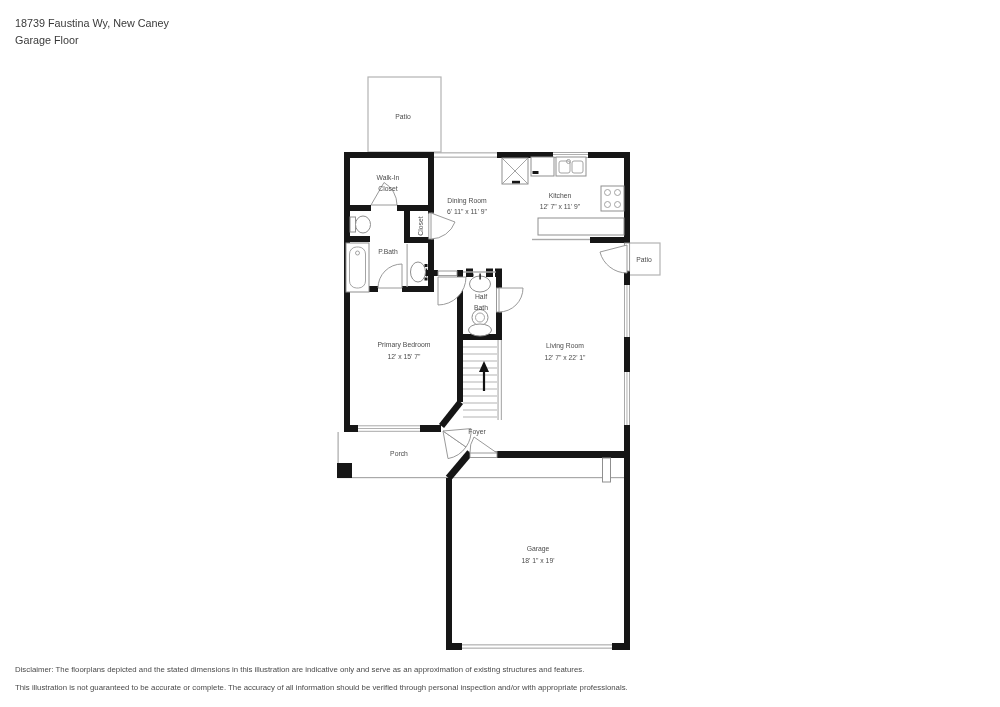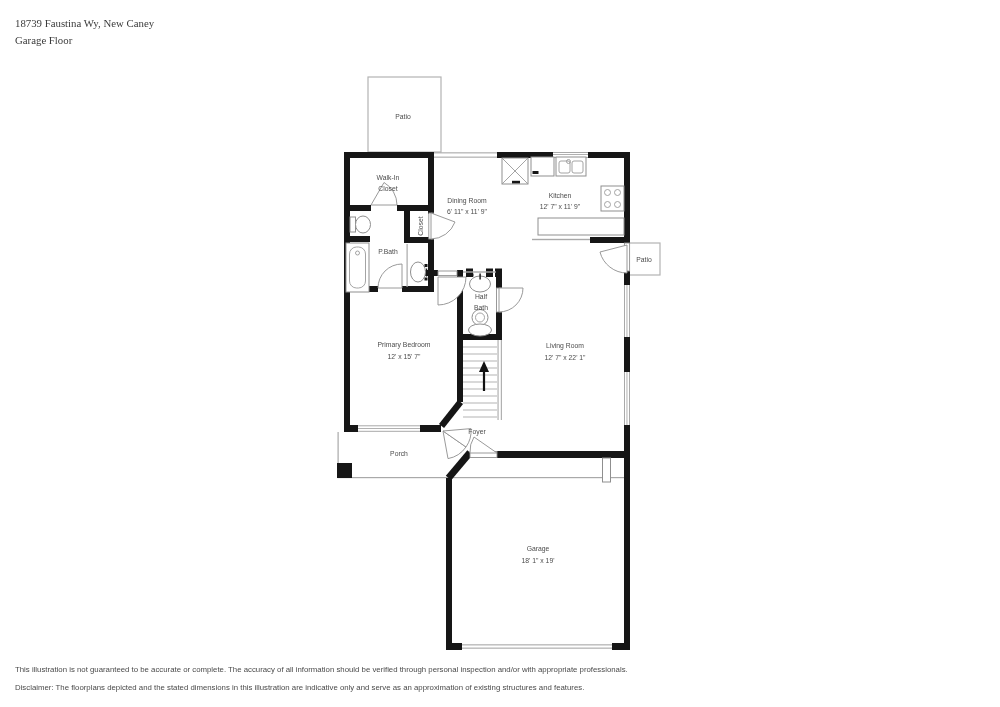--- a/index.html
+++ b/index.html
@@ -1,18 +1,18 @@
 <!DOCTYPE html>
 <html><head>
 <meta charset="utf-8">
 <style>
   html,body{margin:0;padding:0;background:#fff;}
   .page{position:relative;width:1000px;height:707px;background:#fff;overflow:hidden;
         font-family:"Liberation Sans",sans-serif;}
-  .hdr{position:absolute;left:15px;top:15px;font-size:10.8px;line-height:17.3px;color:#3a3a3a;font-family:Liberation Serif, serif;}
+  .hdr{position:absolute;left:15px;top:15px;font-size:10.8px;line-height:17.3px;color:#3a3a3a;}
   .ftr{position:absolute;left:15px;top:661px;font-size:7.8px;line-height:17.8px;color:#4a4a4a;}
   svg{position:absolute;left:0;top:0;}
   .wall{fill:#161616;}
   .wline{stroke:#161616;}
   .thin{fill:#a9a9a9;}
   .outline{fill:none;stroke:#b3b3b3;stroke-width:1.2;}
   .door{fill:#fff;stroke:#8f8f8f;stroke-width:0.9;}
   .fix{fill:#fff;stroke:#8f8f8f;stroke-width:1;}
   .fix2{fill:none;stroke:#9a9a9a;stroke-width:0.9;}
   .lbl{font:6.8px "Liberation Sans",sans-serif;fill:#4c4c4c;text-anchor:middle;}
@@ -232,17 +232,17 @@
       <text class="lbl" x="565" y="348">Living Room</text>
       <text class="lbl" x="565" y="360">12' 7" x 22' 1"</text>
       <text class="lbl" x="477" y="434">Foyer</text>
       <text class="lbl" x="399" y="456">Porch</text>
       <text class="lbl" x="538" y="551">Garage</text>
       <text class="lbl" x="538" y="563">18' 1" x 19'</text>
     </g>
   </svg>
 
   <div class="ftr">
+    <div>Disclaimer: The floorplans depicted and the stated dimensions in this illustration are indicative only and serve as an approximation of existing structures and features.</div>
     <div>This illustration is not guaranteed to be accurate or complete. The accuracy of all information should be verified through personal inspection and/or with appropriate professionals.</div>
-    <div>Disclaimer: The floorplans depicted and the stated dimensions in this illustration are indicative only and serve as an approximation of existing structures and features.</div>
   </div>
 
 </div>
 
 </body></html>

